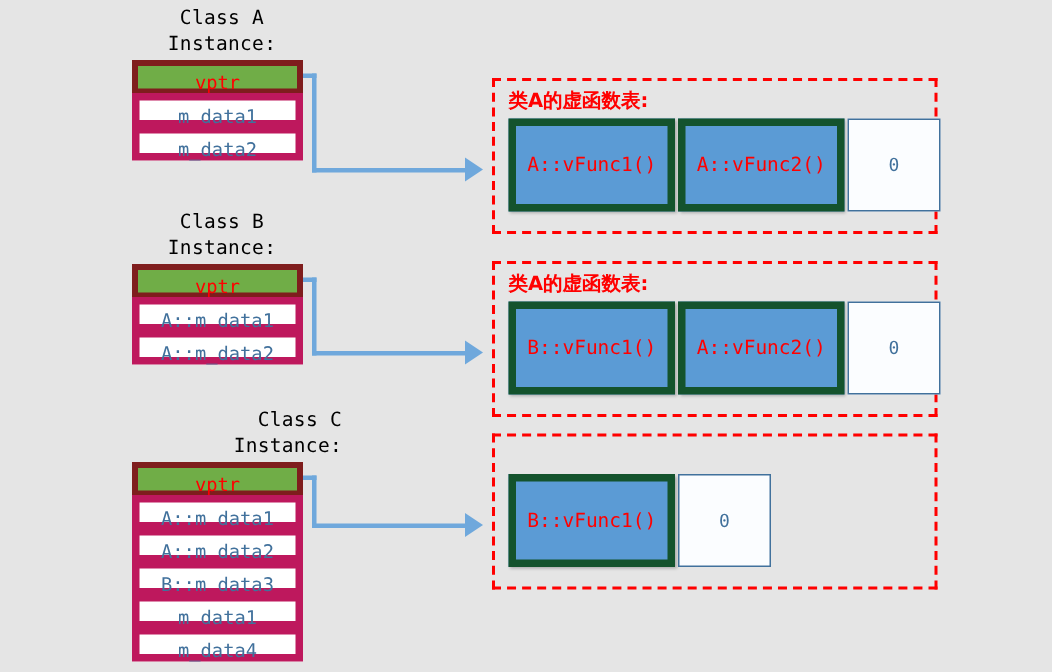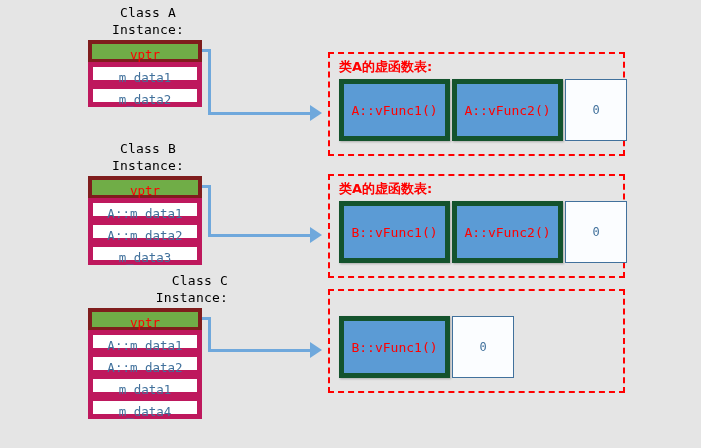--- a/index.html
+++ b/index.html
@@ -146,37 +146,37 @@
     <div class="head" style="left:310px; top:105px;"></div>
   </div>
 
   <div class="inst-title" style="left:68px; top:140px;text-align:center;">Class B
 Instance:</div>
 
   <div class="inst-box" style="left:88px; top:176px;">
     <div class="row vptr">vptr</div>
     <div class="row">A::m_data1</div>
     <div class="row">A::m_data2</div>
-    <div class="row">m_data3</div>
   </div>
 
   <div class="conn" style="left:0; top:0; width:701px; height:448px;">
     <div class="seg h" style="left:202px; top:185px; width:9px;"></div>
     <div class="seg v" style="left:208px; top:185px; height:52px;"></div>
     <div class="seg h" style="left:208px; top:234px; width:104px;"></div>
     <div class="head" style="left:310px; top:227px;"></div>
   </div>
 
   <div class="inst-title" style="left:68px; top:272px;text-align:right;">Class C
 Instance:</div>
 
   <div class="inst-box" style="left:88px; top:308px;">
     <div class="row vptr">vptr</div>
     <div class="row">A::m_data1</div>
     <div class="row">A::m_data2</div>
+    <div class="row">B::m_data3</div>
     <div class="row">m_data1</div>
     <div class="row">m_data4</div>
   </div>
 
   <div class="conn" style="left:0; top:0; width:701px; height:448px;">
     <div class="seg h" style="left:202px; top:317px; width:9px;"></div>
     <div class="seg v" style="left:208px; top:317px; height:35px;"></div>
     <div class="seg h" style="left:208px; top:349px; width:104px;"></div>
     <div class="head" style="left:310px; top:342px;"></div>
   </div>

